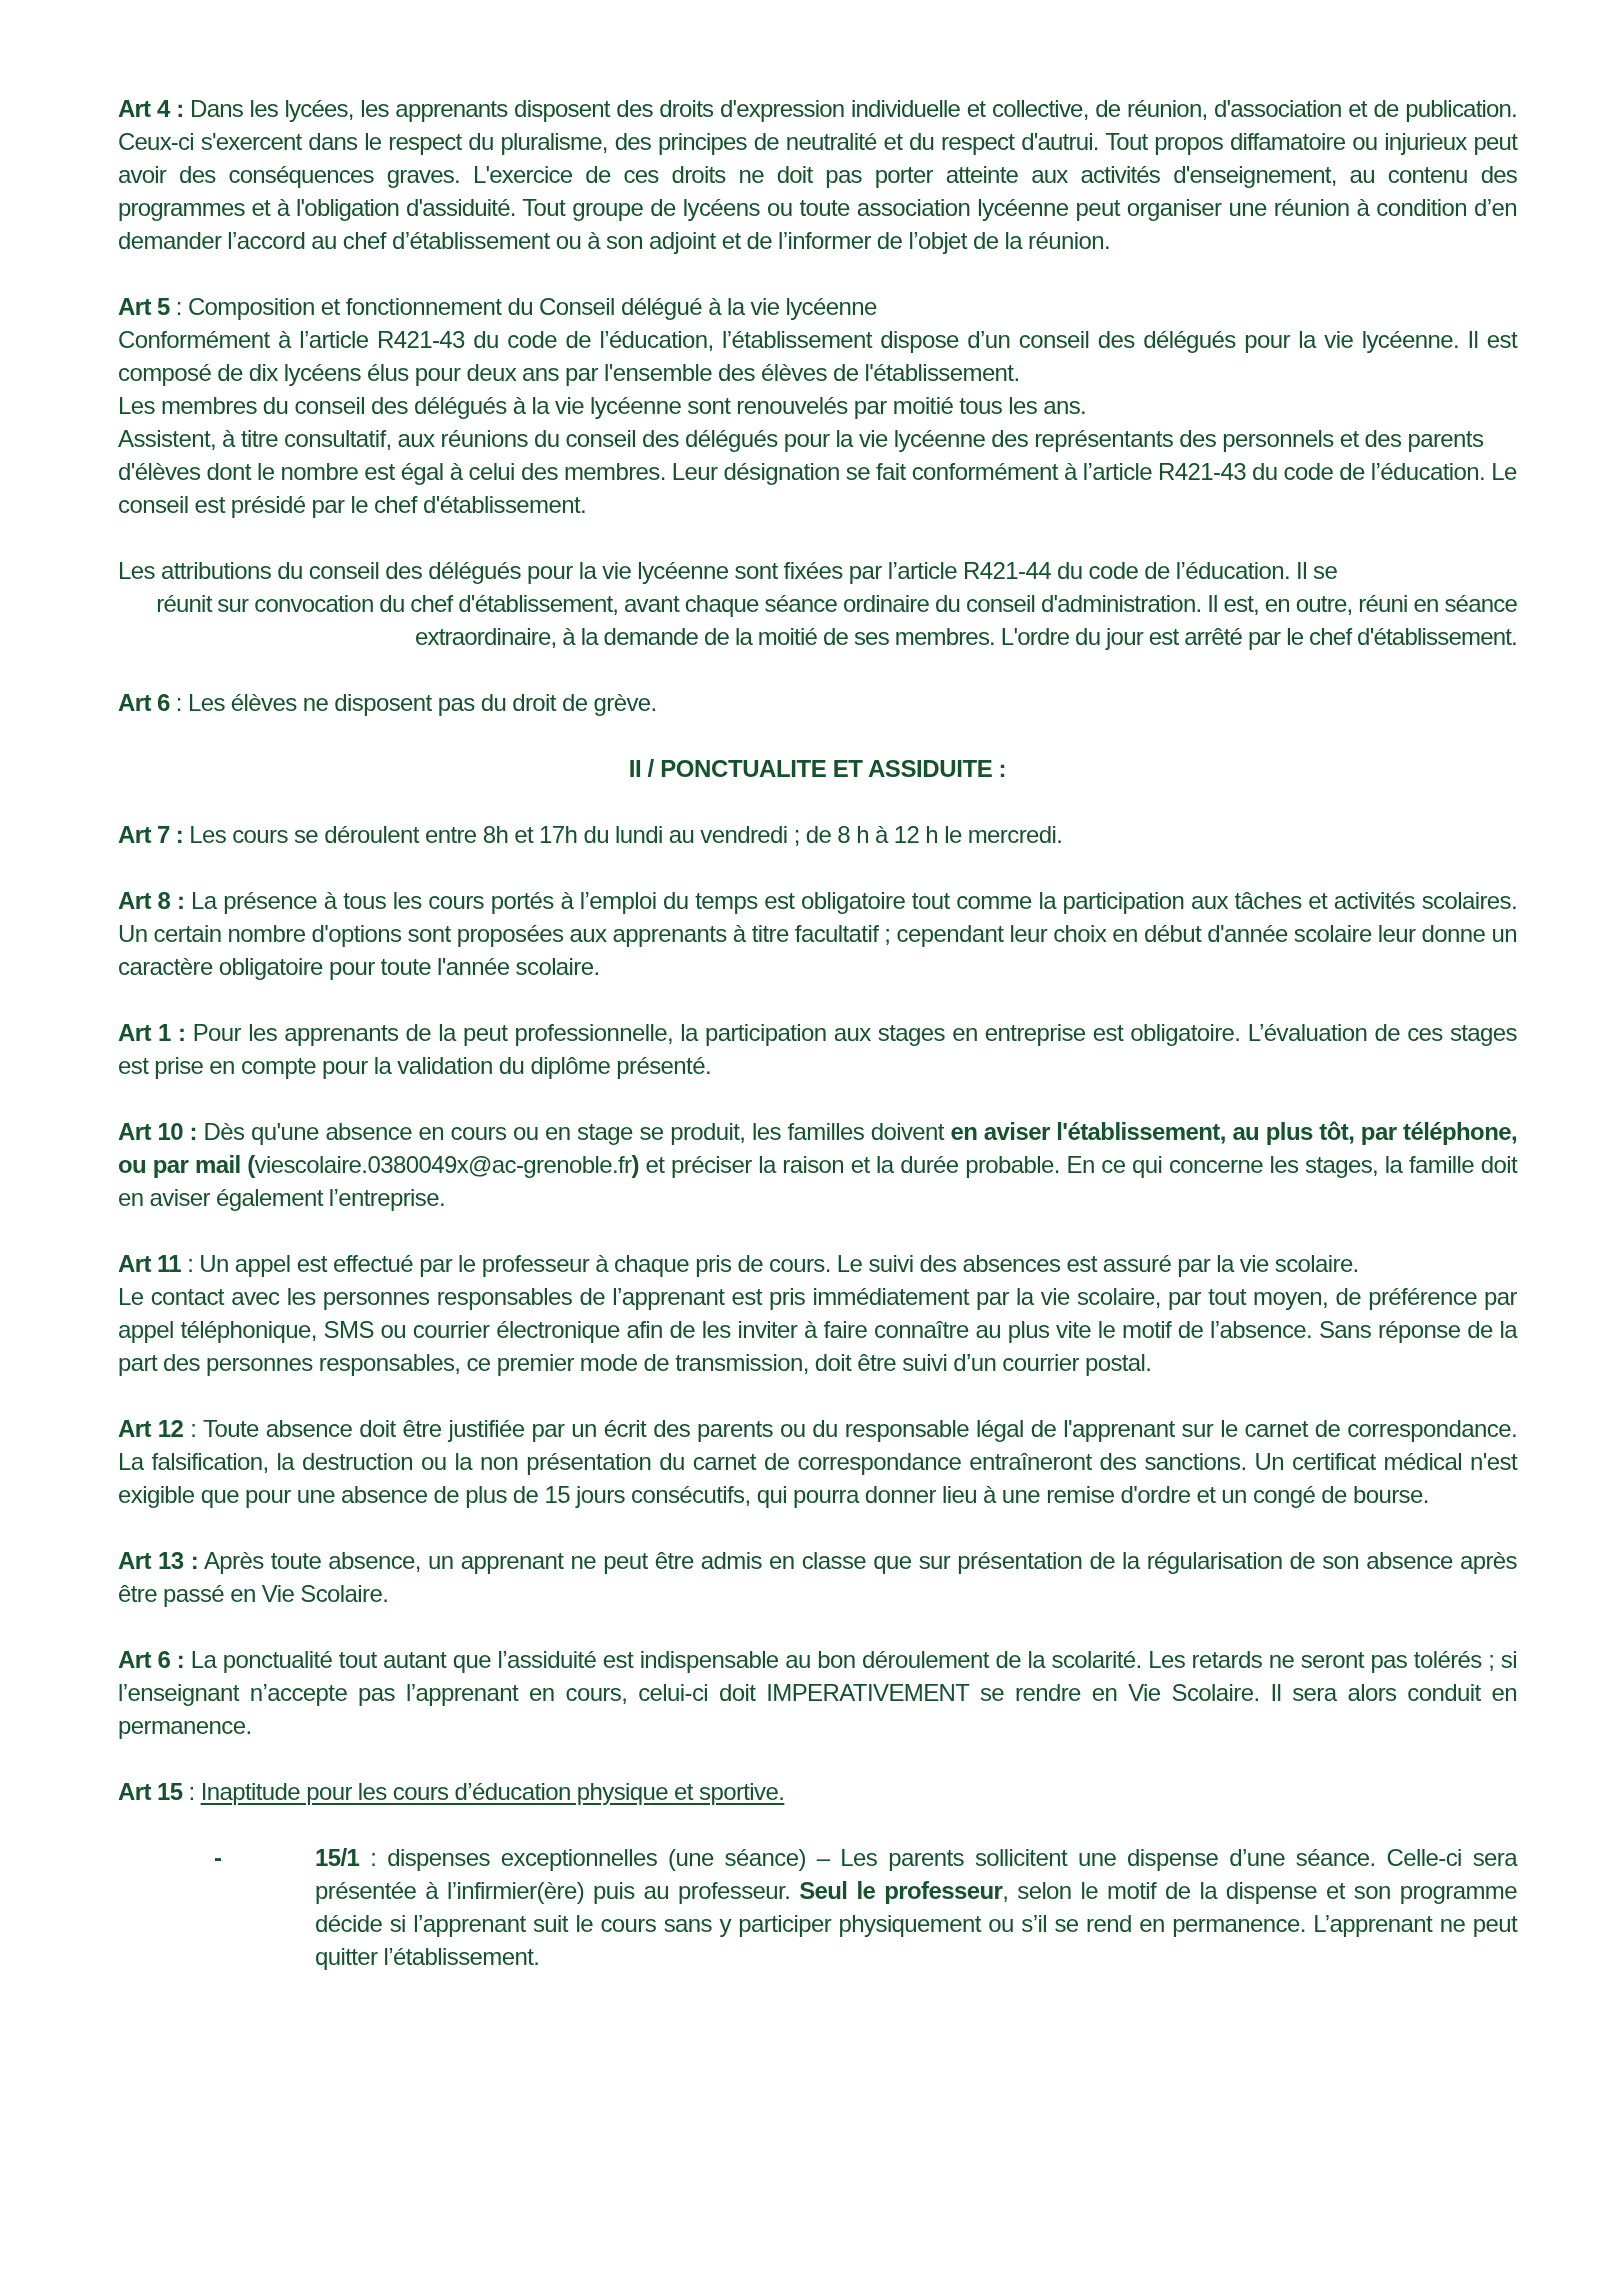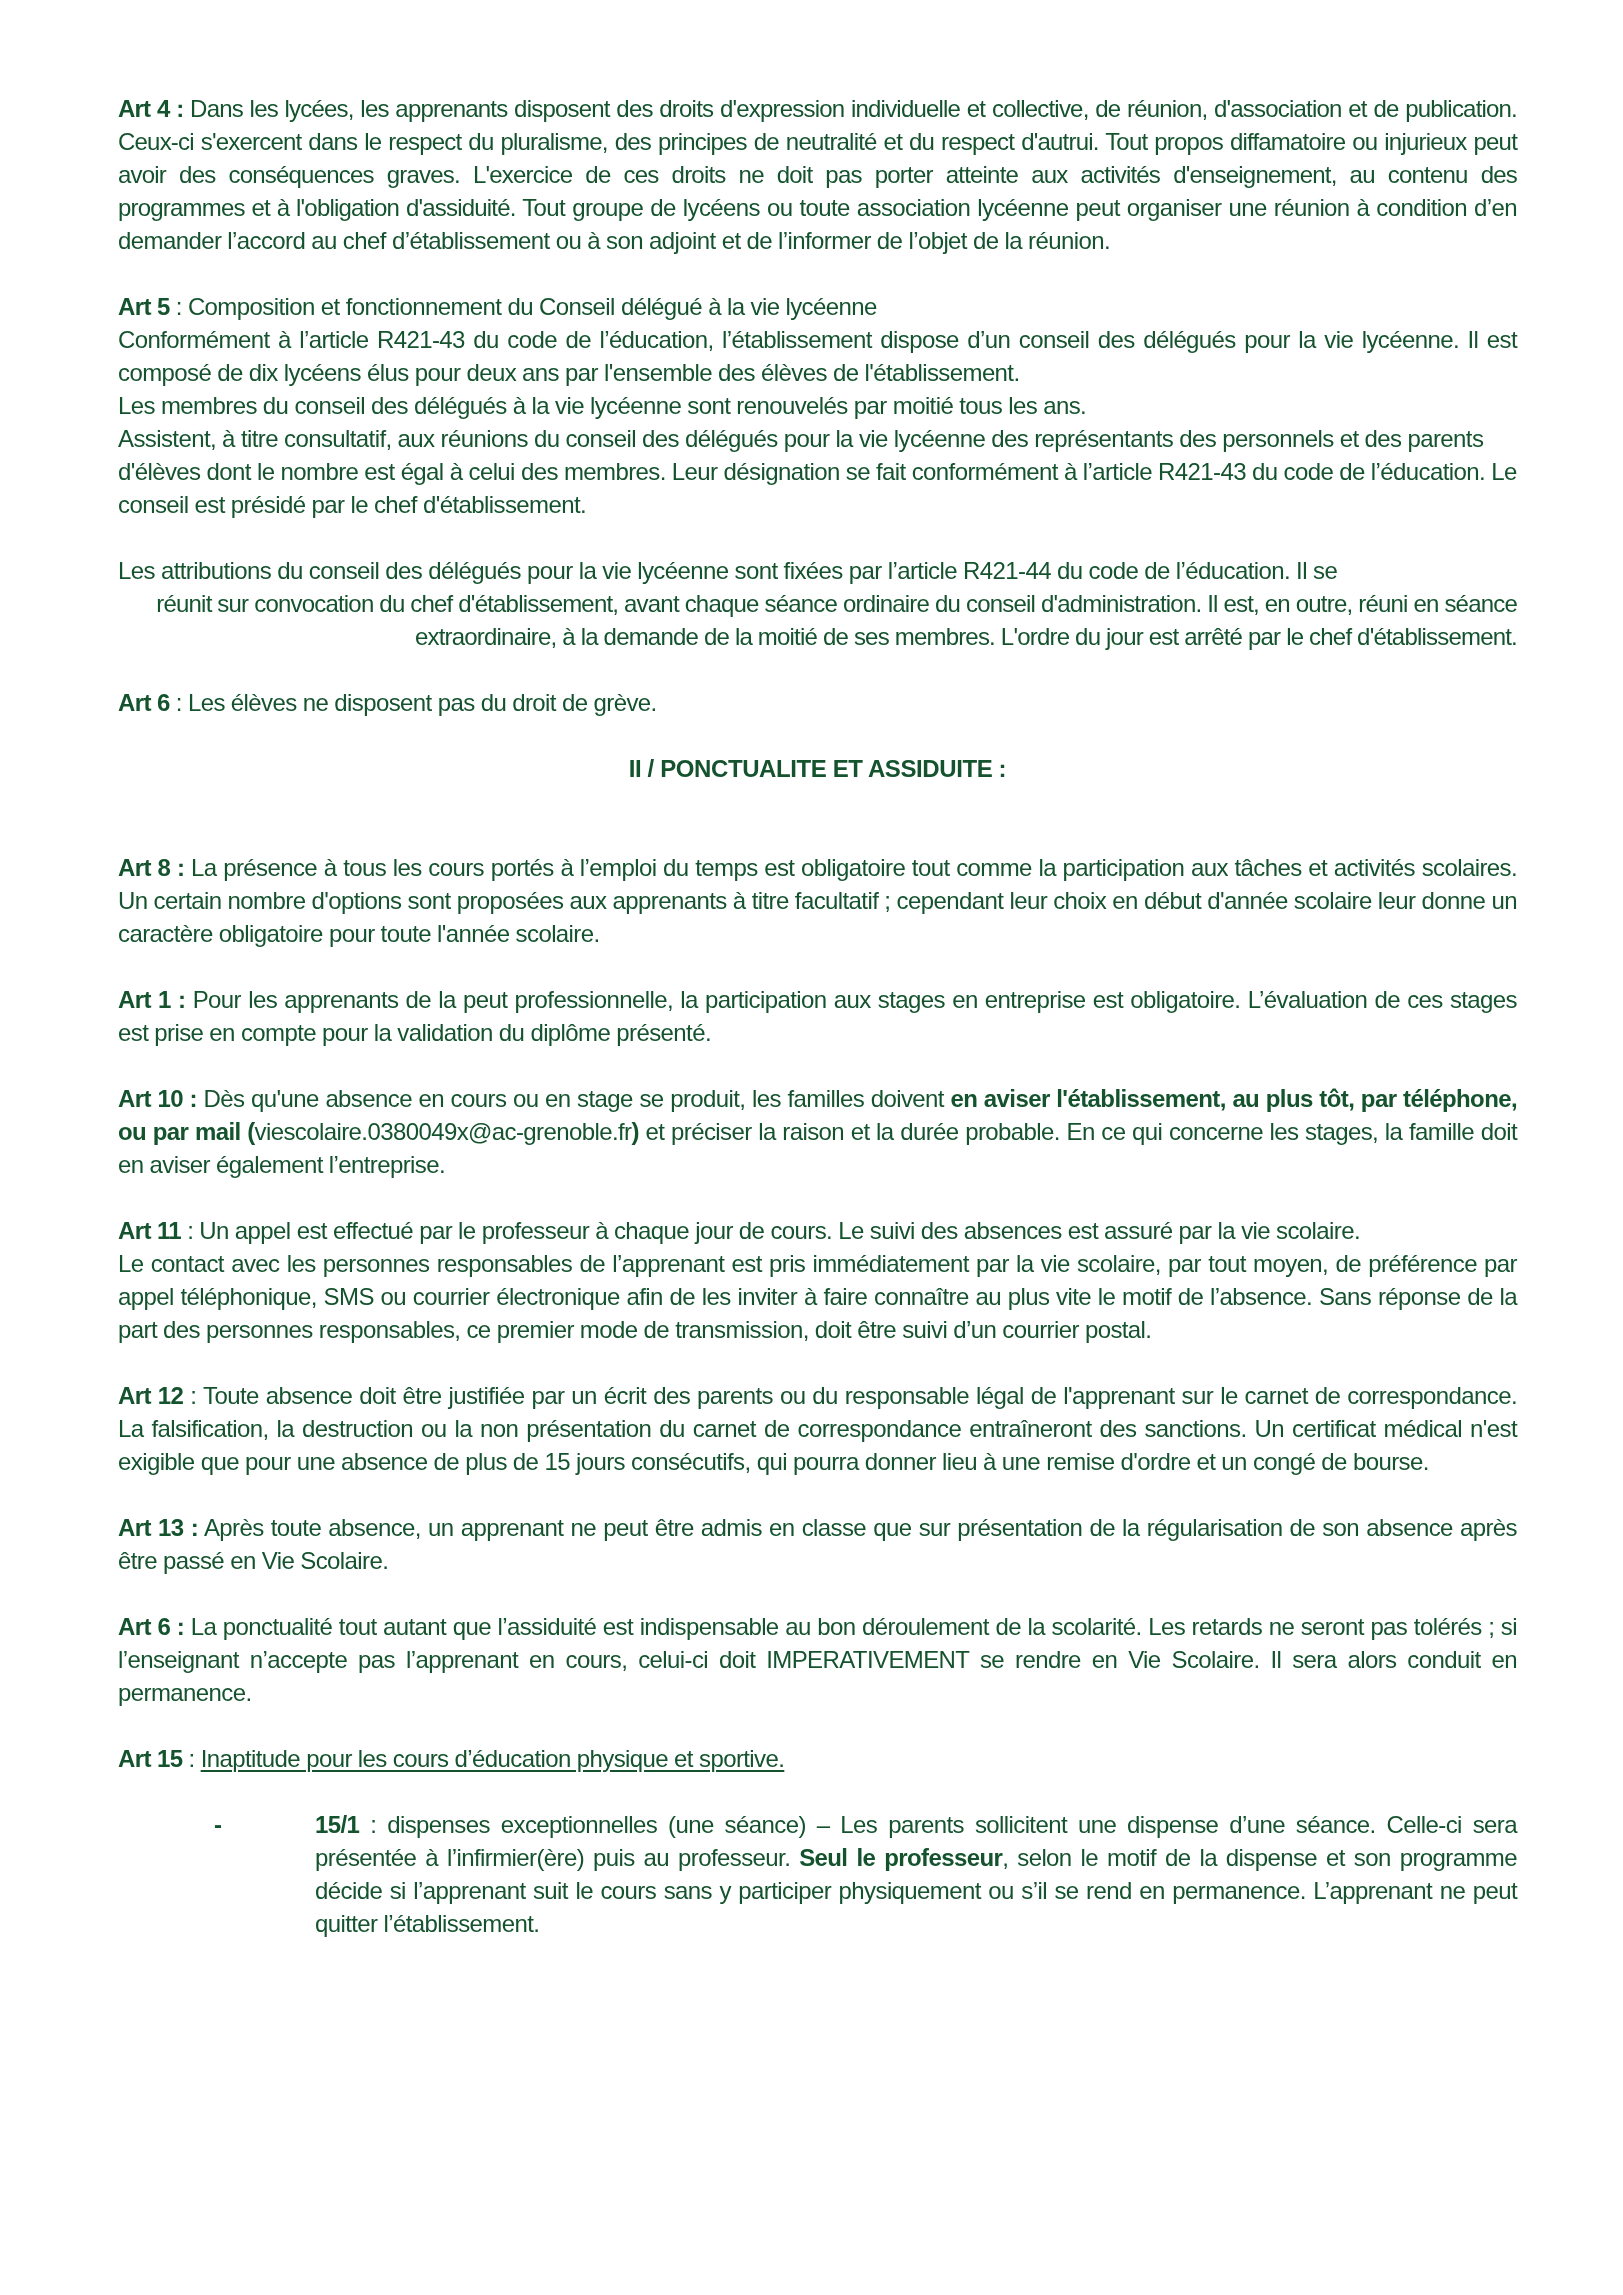--- a/index.html
+++ b/index.html
@@ -50,20 +50,23 @@
   <p class="para calibri">
     <span class="art">Art 6</span><span> : Les élèves ne disposent pas du droit de grève.</span>
   </p>
 
   <div class="gap"></div>
 
   <p class="heading">II / PONCTUALITE ET ASSIDUITE :</p>
 
   <div class="gap"></div>
 
+  <p class="para calibri">
+    <span class="art">Art 7 :</span><span> Les cours se déroulent entre 8h et 17h du lundi au vendredi ; de 8 h à 12 h le mercredi.</span>
+  </p>
 
   <div class="gap"></div>
 
   <p class="para calibri">
     <span class="art">Art 8 :</span><span> La présence à tous les cours portés à l’emploi du temps est obligatoire tout comme la participation aux tâches et activités scolaires. Un certain nombre d'options sont proposées aux apprenants à titre facultatif ; cependant leur choix en début d'année scolaire leur donne un caractère obligatoire pour toute l'année scolaire.</span>
   </p>
 
   <div class="gap"></div>
 
   <p class="para calibri">
@@ -72,21 +75,21 @@
 
   <div class="gap"></div>
 
   <p class="para calibri">
     <span class="art">Art 10 :</span><span> Dès qu'une absence en cours ou en stage se produit, les familles doivent </span><b>en aviser l'établissement, au plus tôt, par téléphone, ou par mail (</b><span>viescolaire.0380049x@ac-grenoble.fr</span><b>)</b><span> et préciser la raison et la durée probable. En ce qui concerne les stages, la famille doit en aviser également  l’entreprise.</span>
   </p>
 
   <div class="gap"></div>
 
   <p class="para calibri" style="text-align:left">
-    <span class="art">Art 11</span><span> : Un appel est effectué par le professeur à chaque jour de cours.  Le suivi des absences est assuré par la vie scolaire.</span>
+    <span class="art">Art 11</span><span> : Un appel est effectué par le professeur à chaque pris de cours.  Le suivi des absences est assuré par la vie scolaire.</span>
   </p>
   <p class="para calibri">Le contact avec les personnes responsables de l’apprenant est pris immédiatement par la vie scolaire, par tout moyen, de préférence par appel téléphonique, SMS ou courrier électronique afin de les inviter à faire connaître au plus vite le motif de l’absence. Sans réponse de la part des personnes responsables, ce premier mode de transmission, doit être suivi d’un courrier postal.</p>
 
   <div class="gap"></div>
 
   <p class="para calibri">
     <span class="art">Art 12</span><span> : Toute absence doit être justifiée par un écrit des parents ou du responsable légal de l'apprenant sur le carnet de correspondance. La falsification, la destruction ou la non présentation du carnet de correspondance entraîneront des sanctions. Un certificat médical n'est exigible que pour une absence de plus de 15 jours consécutifs, qui pourra donner lieu à une remise d'ordre et un congé de bourse.</span>
   </p>
 
   <div class="gap"></div>

